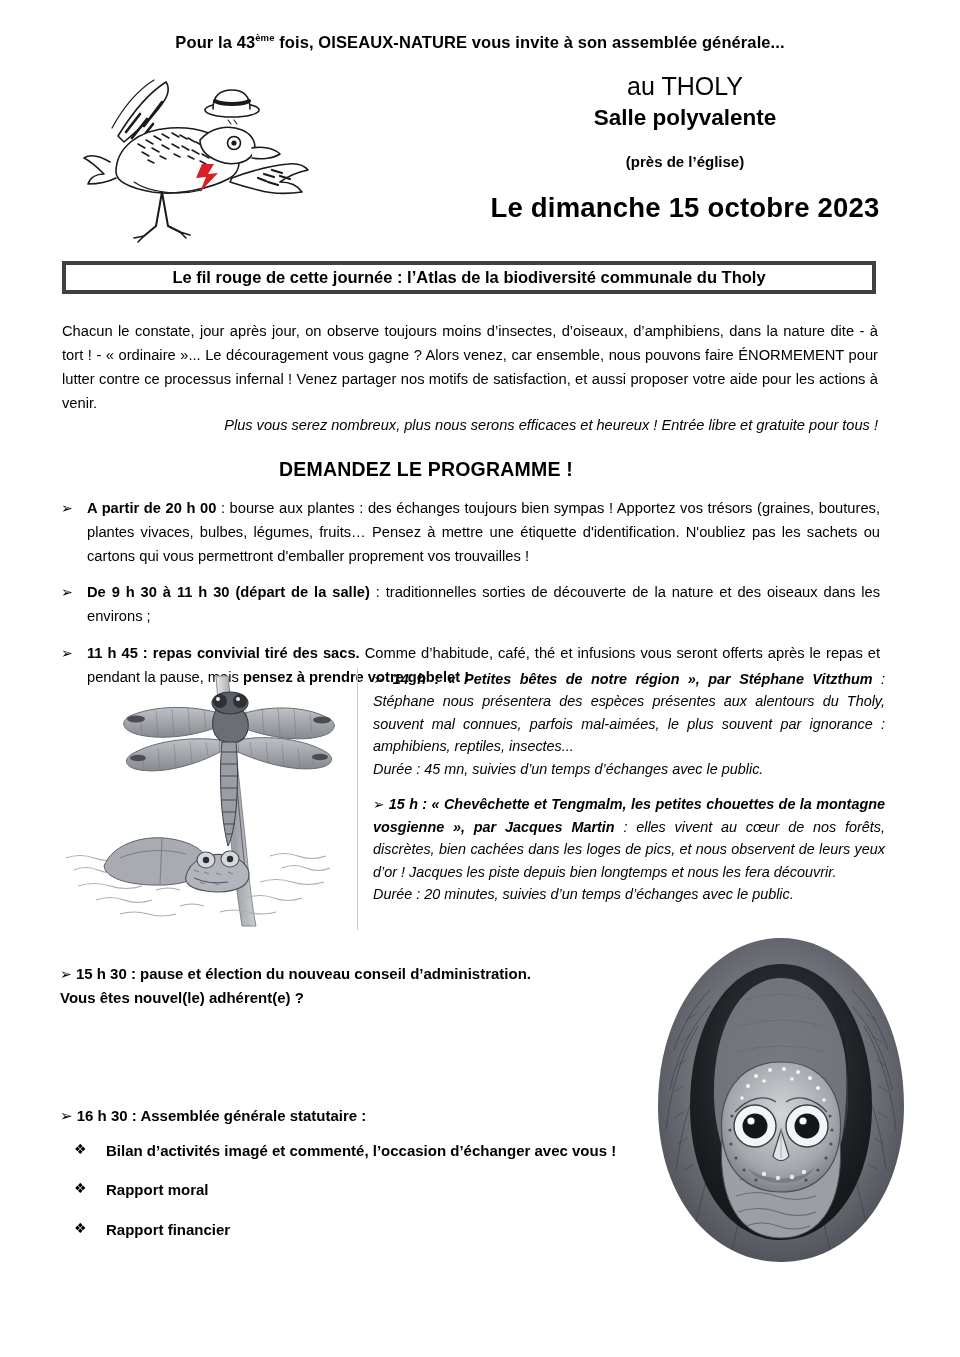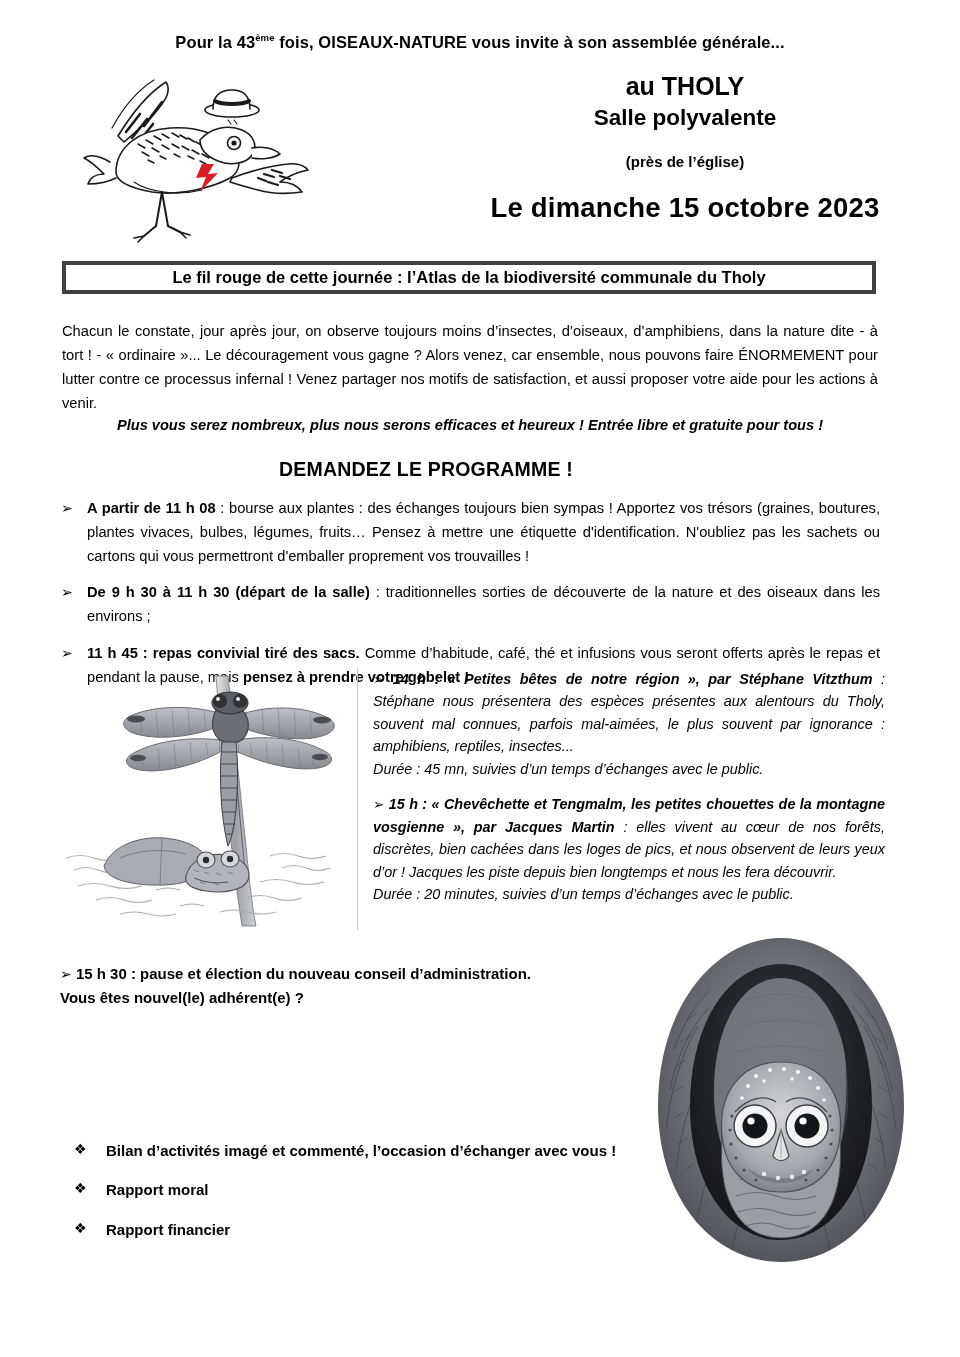--- a/index.html
+++ b/index.html
@@ -14,41 +14,41 @@
   
   .invite-line{
     position:absolute;left:0;top:32px;width:960px;text-align:center;
     font-size:16.5px;font-weight:bold;letter-spacing:.1px;
   }
   .invite-line sup{font-size:9.5px;vertical-align:super;font-weight:bold;}
 
   .bird-art{position:absolute;left:82px;top:66px;width:235px;height:185px;}
 
   .venue-block{position:absolute;left:430px;top:72px;width:510px;text-align:center;}
-  .venue-1{font-size:25px;font-weight:bold;line-height:1.18;}
+  .venue-1{font-size:25px;font-weight:normal;line-height:1.18;}
   .venue-2{font-size:22.5px;font-weight:bold;line-height:1.25;margin-top:2px;}
   .venue-3{font-size:15px;font-weight:bold;margin-top:21px;}
   .venue-date{font-size:27.5px;font-weight:bold;margin-top:22px;letter-spacing:.2px;}
 
   
   .fil-box{
     position:absolute;left:62px;top:261px;width:814px;height:33px;
     border:4px solid #404040;display:flex;align-items:center;justify-content:center;
     box-sizing:border-box;
   }
   .fil-box span{font-size:16.5px;font-weight:bold;}
 
   
   .intro{
     position:absolute;left:62px;top:320px;width:816px;
     font-size:14.7px;line-height:1.63;text-align:justify;text-justify:inter-word;
   }
   .intro-bold{
-    position:absolute;left:62px;top:417px;width:816px;text-align:center;
-    font-size:14.6px;font-weight:bold;font-style:italic;
+    position:absolute;left:62px;top:417px;width:816px;text-align:right;
+    font-size:14.6px;font-weight:normal;font-style:italic;
   }
 
   
   .prog-title{
     position:absolute;left:0;top:458px;width:852px;text-align:center;
     font-size:19.5px;font-weight:bold;letter-spacing:.2px;
   }
 
   .bullets{position:absolute;left:60px;top:497px;width:820px;}
   .b-item{
@@ -152,21 +152,21 @@
   </div>
 
   <div class="intro">Chacun le constate, jour après jour, on observe toujours moins d’insectes, d’oiseaux, d’amphibiens, dans la nature dite - à tort ! -  « ordinaire »... Le découragement vous gagne ? Alors venez, car ensemble, nous pouvons faire ÉNORMEMENT pour lutter contre ce processus infernal ! Venez partager nos motifs de satisfaction, et aussi proposer votre aide pour les actions à venir.</div>
   <div class="intro-bold">Plus vous serez nombreux, plus nous serons efficaces et heureux ! Entrée libre et gratuite pour tous !</div>
 
   <div class="prog-title">DEMANDEZ LE PROGRAMME !</div>
 
   <div class="bullets">
     <div class="b-item">
       <span class="arrow">➢</span>
-      <strong>A partir de 11 h 08</strong><span> : bourse aux plantes : des échanges toujours bien sympas ! Apportez vos trésors (graines, boutures, plantes vivaces, bulbes, légumes, fruits… Pensez à mettre une étiquette d'identification. N'oubliez pas les sachets ou cartons qui vous permettront d'emballer proprement vos trouvailles !</span>
+      <strong>A partir de 20 h 00</strong><span> : bourse aux plantes : des échanges toujours bien sympas ! Apportez vos trésors (graines, boutures, plantes vivaces, bulbes, légumes, fruits… Pensez à mettre une étiquette d'identification. N'oubliez pas les sachets ou cartons qui vous permettront d'emballer proprement vos trouvailles !</span>
     </div>
     <div class="b-item">
       <span class="arrow">➢</span>
       <strong>De 9 h 30 à 11 h 30 (départ de la salle)</strong><span> : traditionnelles sorties de découverte de la nature et des oiseaux dans les environs ;</span>
     </div>
     <div class="b-item">
       <span class="arrow">➢</span>
       <strong>11 h 45 : repas convivial tiré des sacs.</strong><span> Comme d’habitude, café, thé et infusions vous seront offerts après le repas et pendant la pause, mais </span><strong>pensez à prendre votre gobelet !</strong>
     </div>
   </div>
@@ -271,20 +271,24 @@
   </div>
 
   <div class="lower">
     <div class="blk">
       <span class="arrow">➢</span>
       <span>15 h 30 :  pause et élection du nouveau conseil d’administration.</span><br>
       <span>Vous êtes nouvel(le) adhérent(e) ?</span><br>
     </div>
   </div>
 
+  <div class="ag-title">
+    <span class="arrow">➢</span>
+    <span>16 h 30 : Assemblée générale statutaire :</span>
+  </div>
 
   <div class="sublist">
     <div class="s-item">
       <span class="dia">❖</span>
       <span>Bilan d’activités imagé et commenté, l’occasion d’échanger avec vous !</span>
     </div>
     <div class="s-item">
       <span class="dia">❖</span>
       <span>Rapport moral</span>
     </div>

